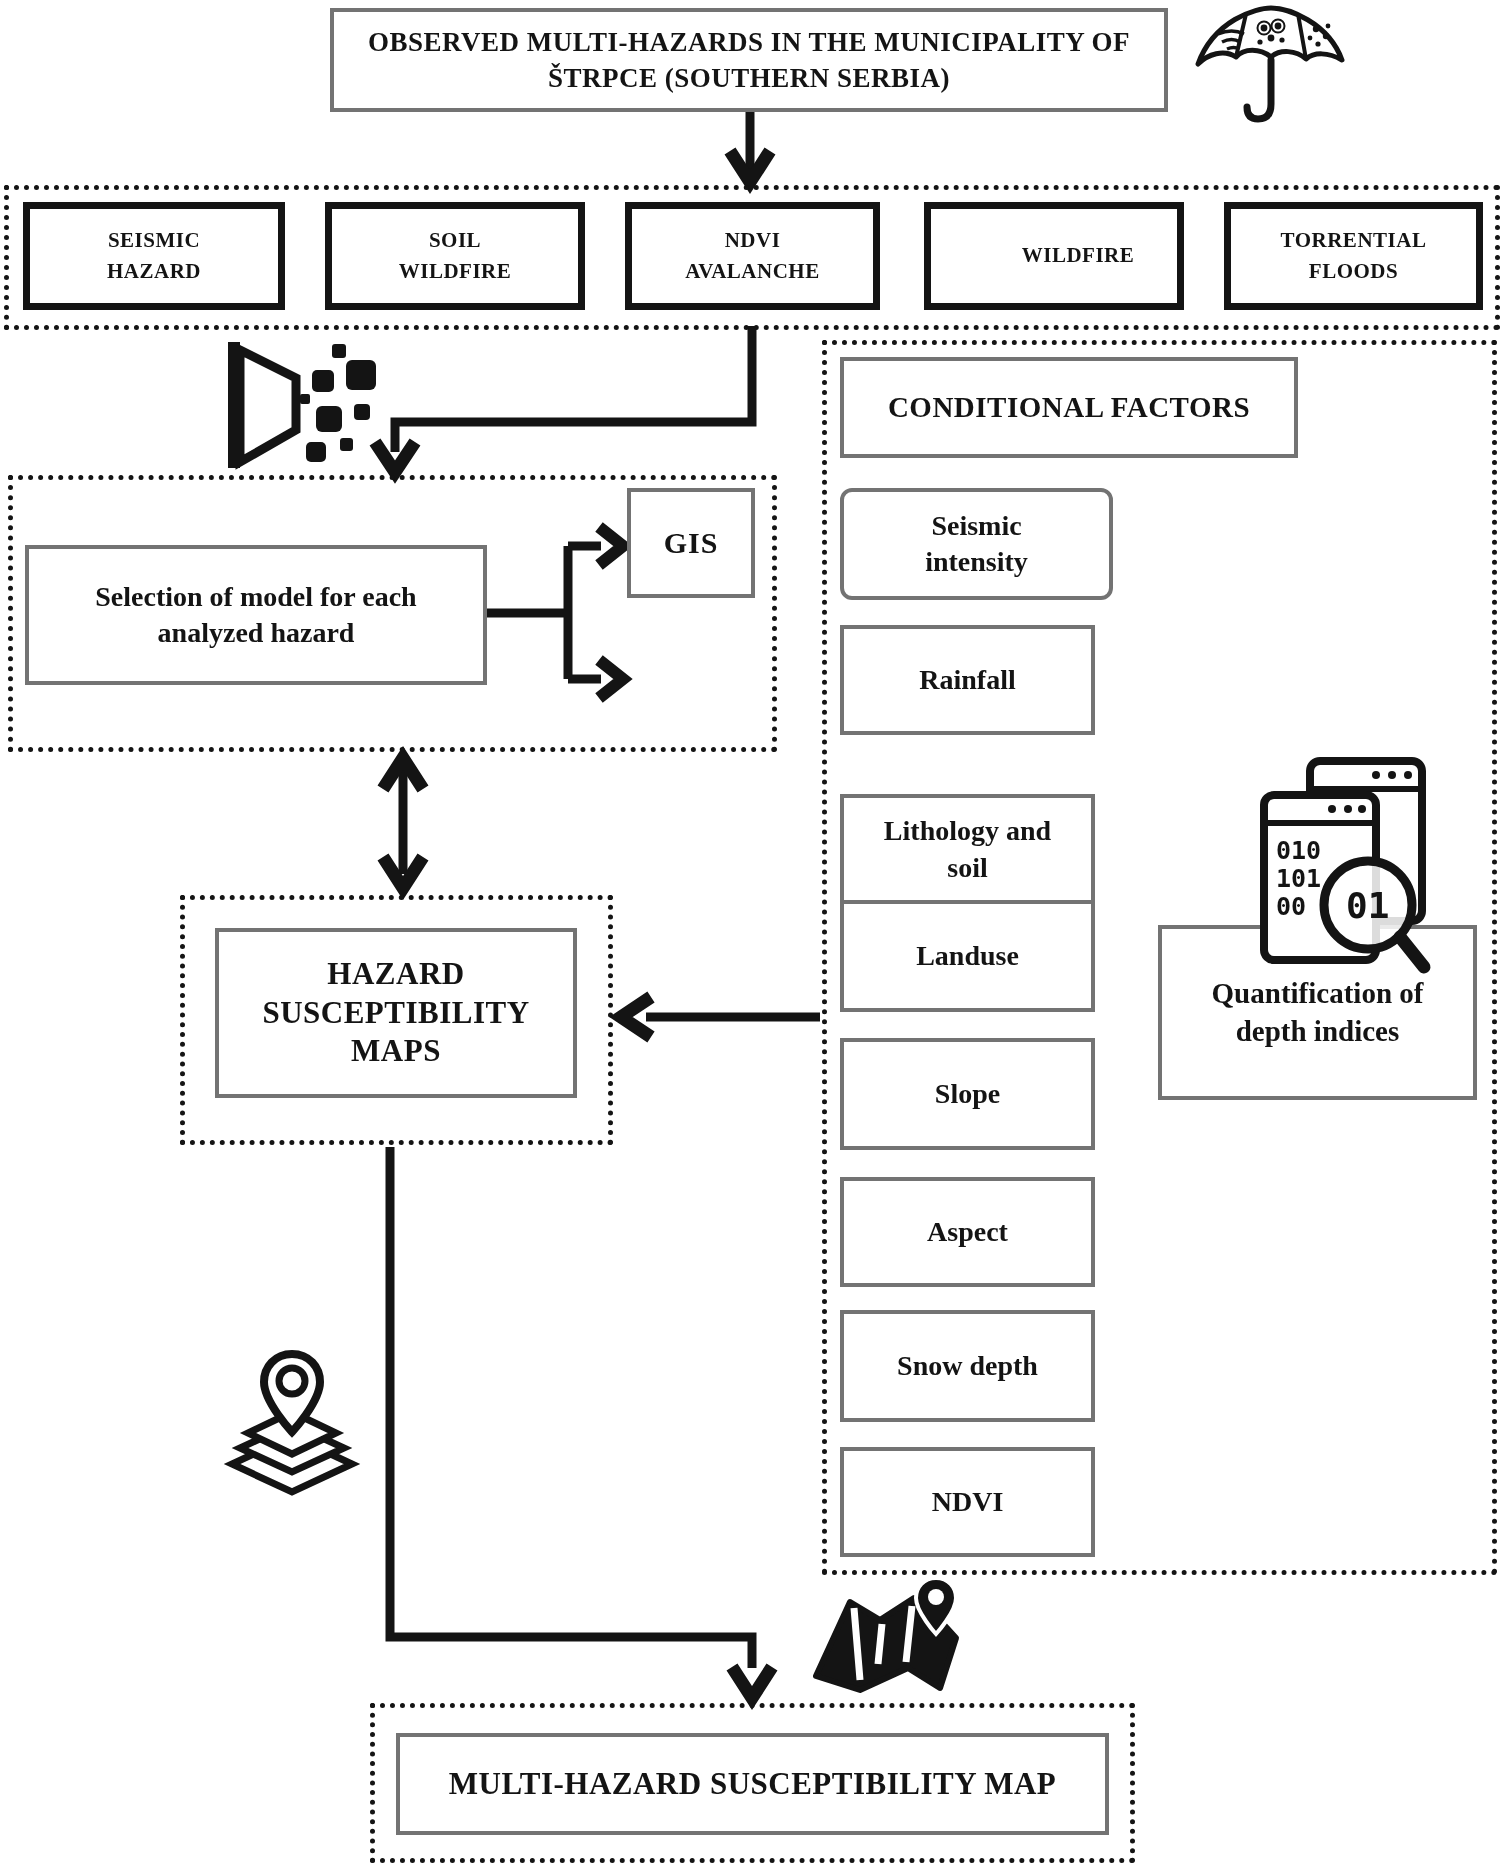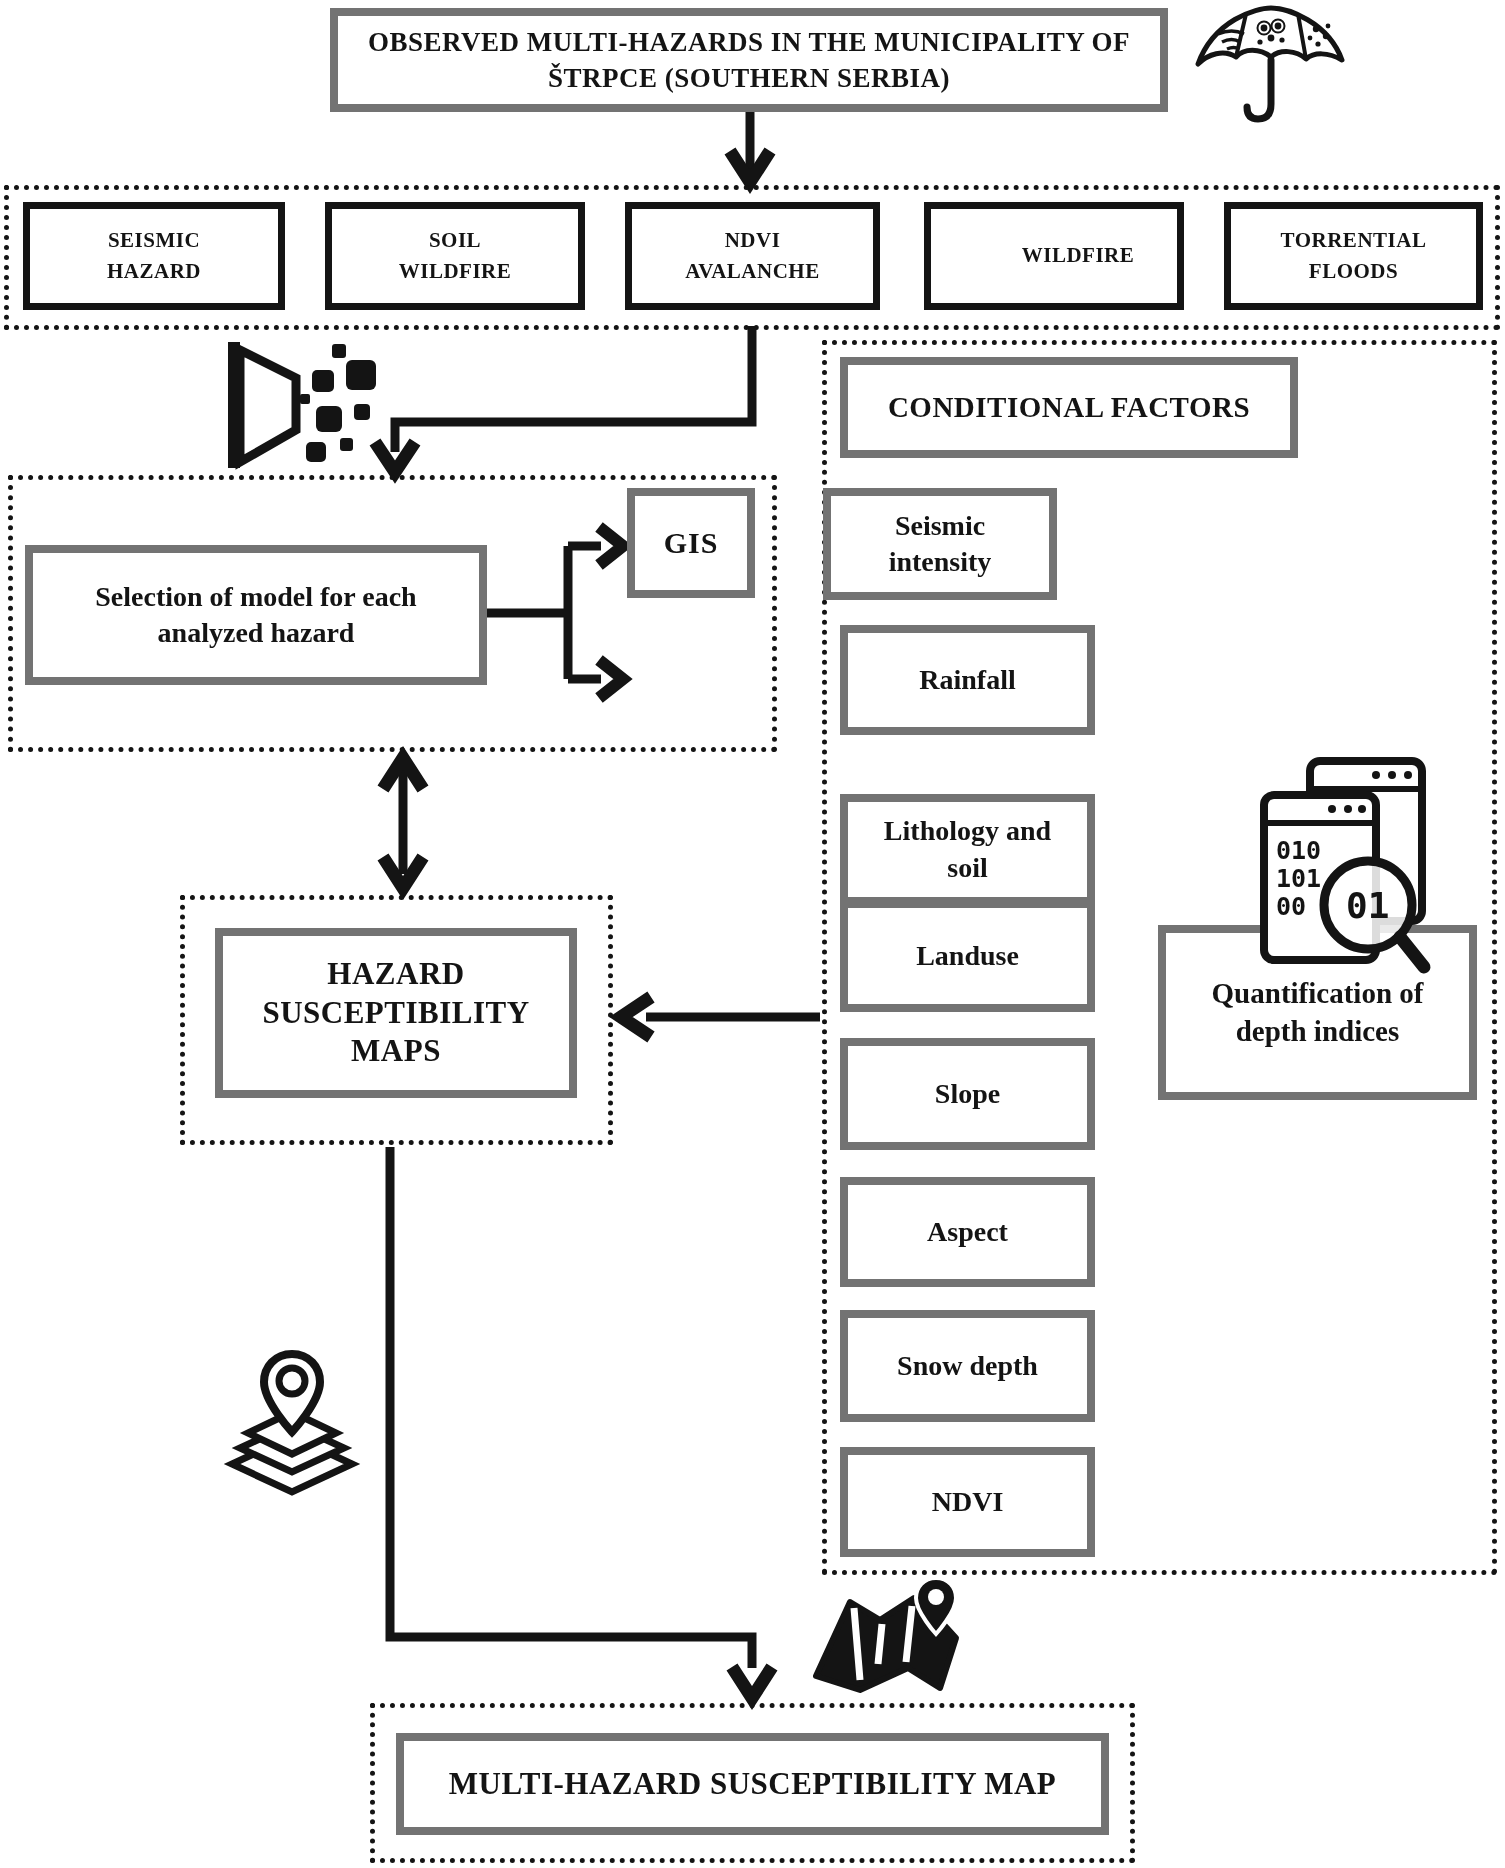--- a/index.html
+++ b/index.html
@@ -6,21 +6,21 @@
   .canvas{
     position:relative;width:1505px;height:1868px;background:#ffffff;
     font-family:"Liberation Serif","DejaVu Serif",serif;color:#141414;overflow:hidden;
   }
   .connectors{position:absolute;left:0;top:0;z-index:1;}
   .node{
     position:absolute;z-index:2;box-sizing:border-box;background:#ffffff;
     display:flex;align-items:center;justify-content:center;text-align:center;
     font-weight:bold;color:#141414;
   }
-  .solid{border:8px solid #737373;}
+  .solid{border:4px solid #737373;}
   .solid-7{border:7px solid #141414;}
   .dotted{
     position:absolute;z-index:1;box-sizing:border-box;background:transparent;
     border:5px dotted #141414;
   }
   .icon{position:absolute;z-index:3;}
   .t-title{font-size:27px;line-height:1.35;letter-spacing:.5px;}
   .t-hazard{font-size:21px;line-height:1.5;letter-spacing:.5px;}
   .t-big{font-size:28px;line-height:1.3;}
   .t-model{font-size:30px;letter-spacing:1px;}
@@ -127,21 +127,21 @@
   <div class="node solid t-model" style="left:627px;top:488px;width:128px;height:110px;">
     <span>GIS</span>
   </div>
 
   <div class="dotted" style="left:822px;top:340px;width:675px;height:1235px;"></div>
 
   <div class="node solid t-cond" style="left:840px;top:357px;width:458px;height:101px;">
     <span>CONDITIONAL FACTORS</span>
   </div>
 
-  <div class="node solid t-factor" style="left:823px;top:488px;width:234px;height:112px;">
+  <div class="node solid t-factor" style="left:840px;top:488px;width:273px;height:112px;border-radius:12px;">
     <span style="width:140px;">Seismic intensity</span>
   </div>
   <div class="node solid t-factor" style="left:840px;top:625px;width:255px;height:110px;">
     <span>Rainfall</span>
   </div>
   <div class="node solid t-factor" style="left:840px;top:762px;width:255px;height:111px;margin-top:32px;">
     <span style="width:200px;">Lithology and soil</span>
   </div>
   <div class="node solid t-factor" style="left:840px;top:900px;width:255px;height:112px;">
     <span>Landuse</span>

